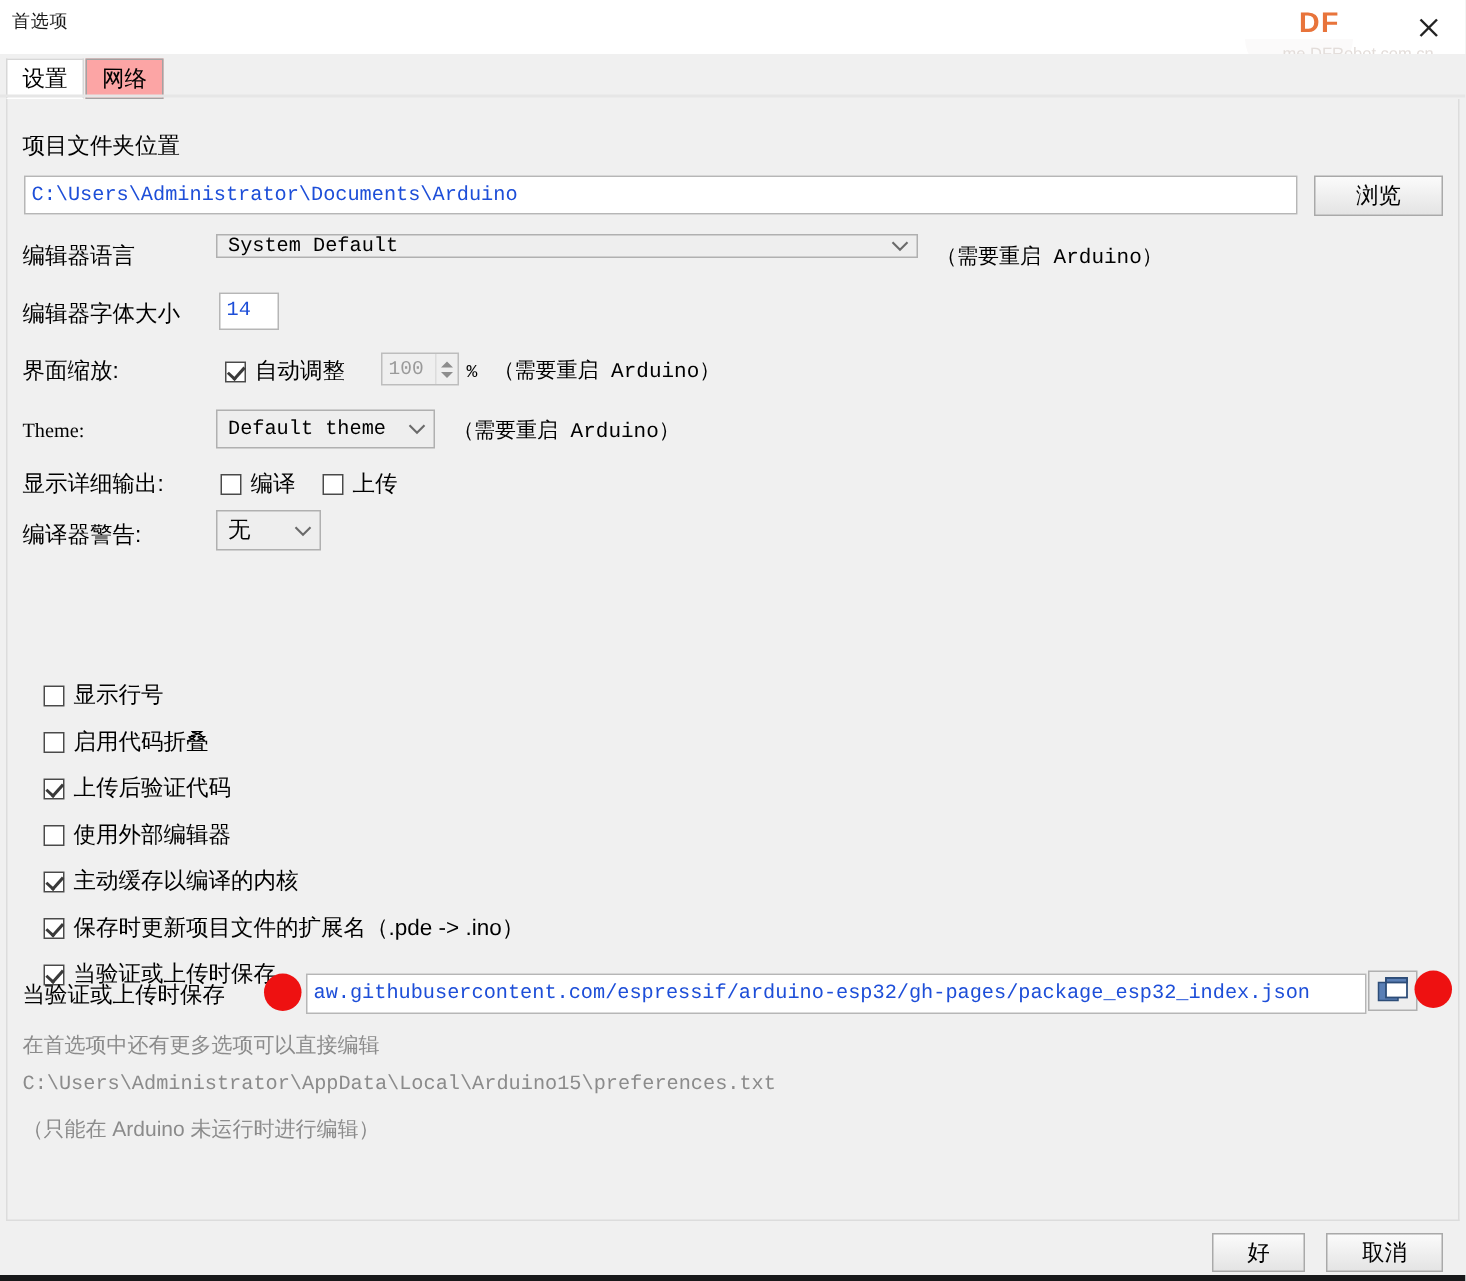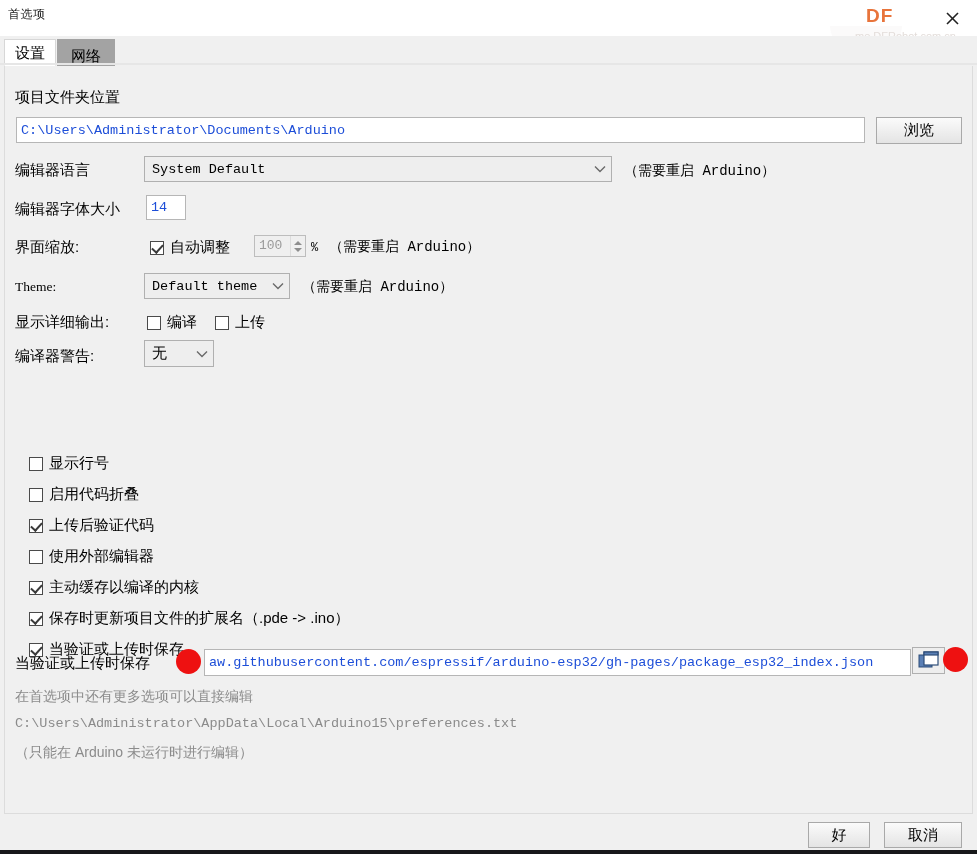--- a/index.html
+++ b/index.html
@@ -82,22 +82,22 @@
     cursor: pointer;
     line-height: 19px;
     height: 27px;
   }
   .tab.active {
     background: #ffffff;
     border: 1px solid #d7d7d7;
     border-bottom: 1px solid #ffffff;
   }
   .tab.inactive {
-    background: #a3a3a3;
-    border: 4px solid #a3a3a3;
+    background: #fca5a5;
+    border: 1px solid #a3a3a3;
     margin-left: 1px;
   }
   #tab-underline {
     position: absolute;
     left: 0; top: 63px;
     width: 977px; height: 2px;
     background: #e6e6e6;
   }
 
   
@@ -320,21 +320,21 @@
 
 <div id="panel">
 
   <div class="row lbl" style="left:10px; top:22px;">项目文件夹位置</div>
 
   <input class="tinput" type="text" style="position: absolute; left: 11px; top: 51px; width: 849px; height: 26px;" value="C:\Users\Administrator\Documents\Arduino">
 
   <button class="btn" style="position:absolute; left:871px; top:51px; width:86px; height:27px;">浏览</button>
 
   <div class="row lbl" style="left:10px; top:95px;">编辑器语言</div>
-  <div class="combo" style="position:absolute; left:139px; top:90px; width:468px; height:26px;gap:15px;">
+  <div class="combo" style="position:absolute; left:139px; top:90px; width:468px; height:16px;gap:15px;">
     <div class="ctext">System Default</div>
     <div class="chev">
       <svg width="12" height="8" viewBox="0 0 12 8">
           <path d="M1 1.5 L6 6.5 L11 1.5" fill="none" stroke="#6a6a6a" stroke-width="1.4"></path>
         </svg>
     </div>
   </div>
   <div class="row note mono" style="left:619px; top:96px;">（需要重启 Arduino）</div>
 
   <div class="row lbl" style="left:10px; top:134px;">编辑器字体大小</div>

